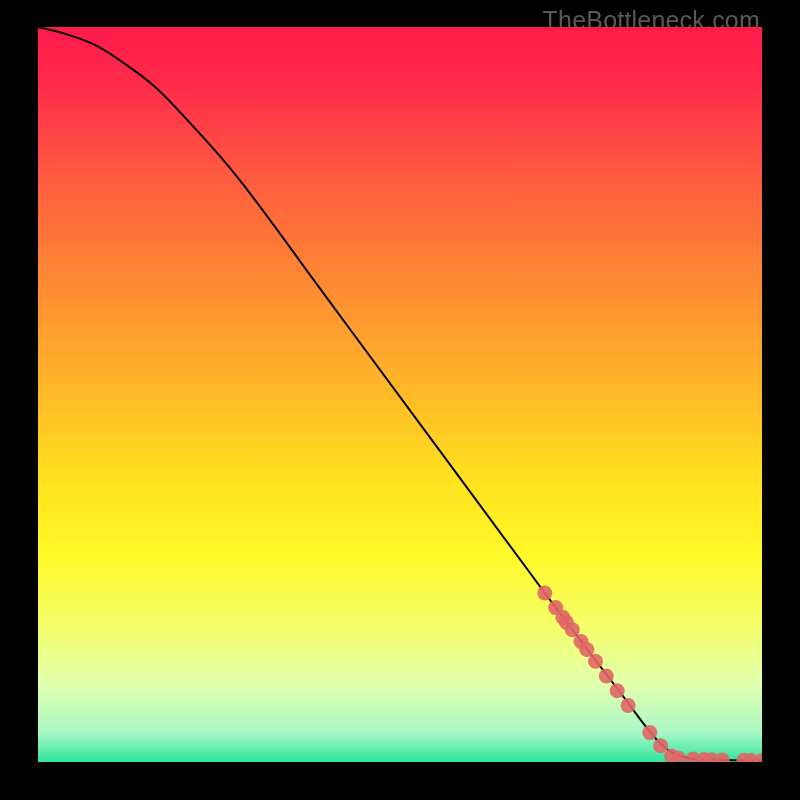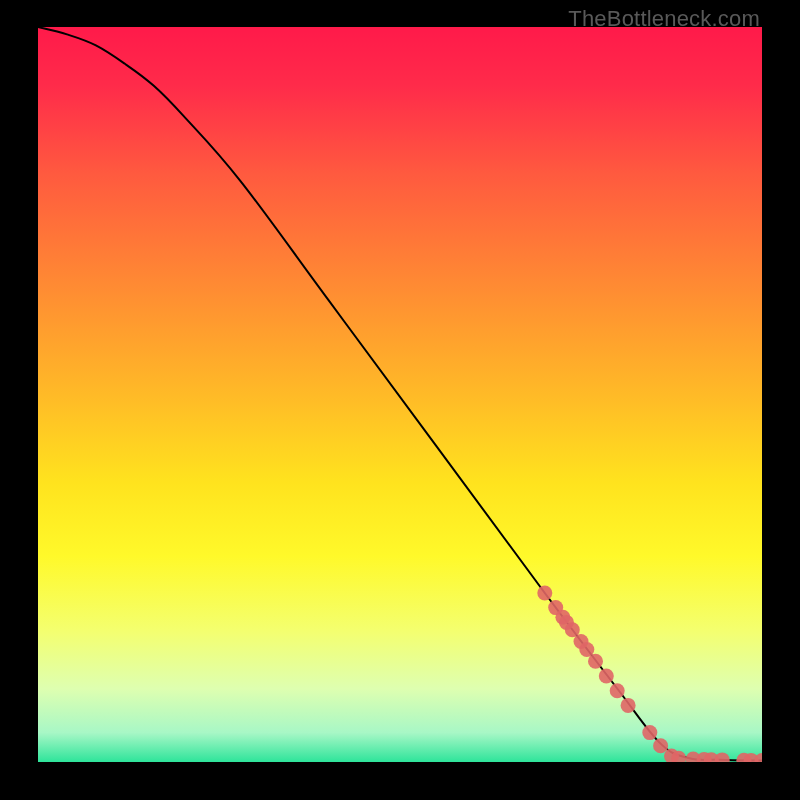--- a/index.html
+++ b/index.html
@@ -24,21 +24,21 @@
     left: 0;
     top: 0;
     width: 724px;
     height: 735px;
   }
   .watermark {
     position: absolute;
     top: 6px;
     right: 40px;
     color: #595959;
-    font-size: 22px;
+    font-size: 25px;
     font-weight: 400;
     letter-spacing: 0.2px;
   }
   svg { display: block; }
 </style>
 </head>
 <body>
 
 <div class="watermark">TheBottleneck.com</div>
 

